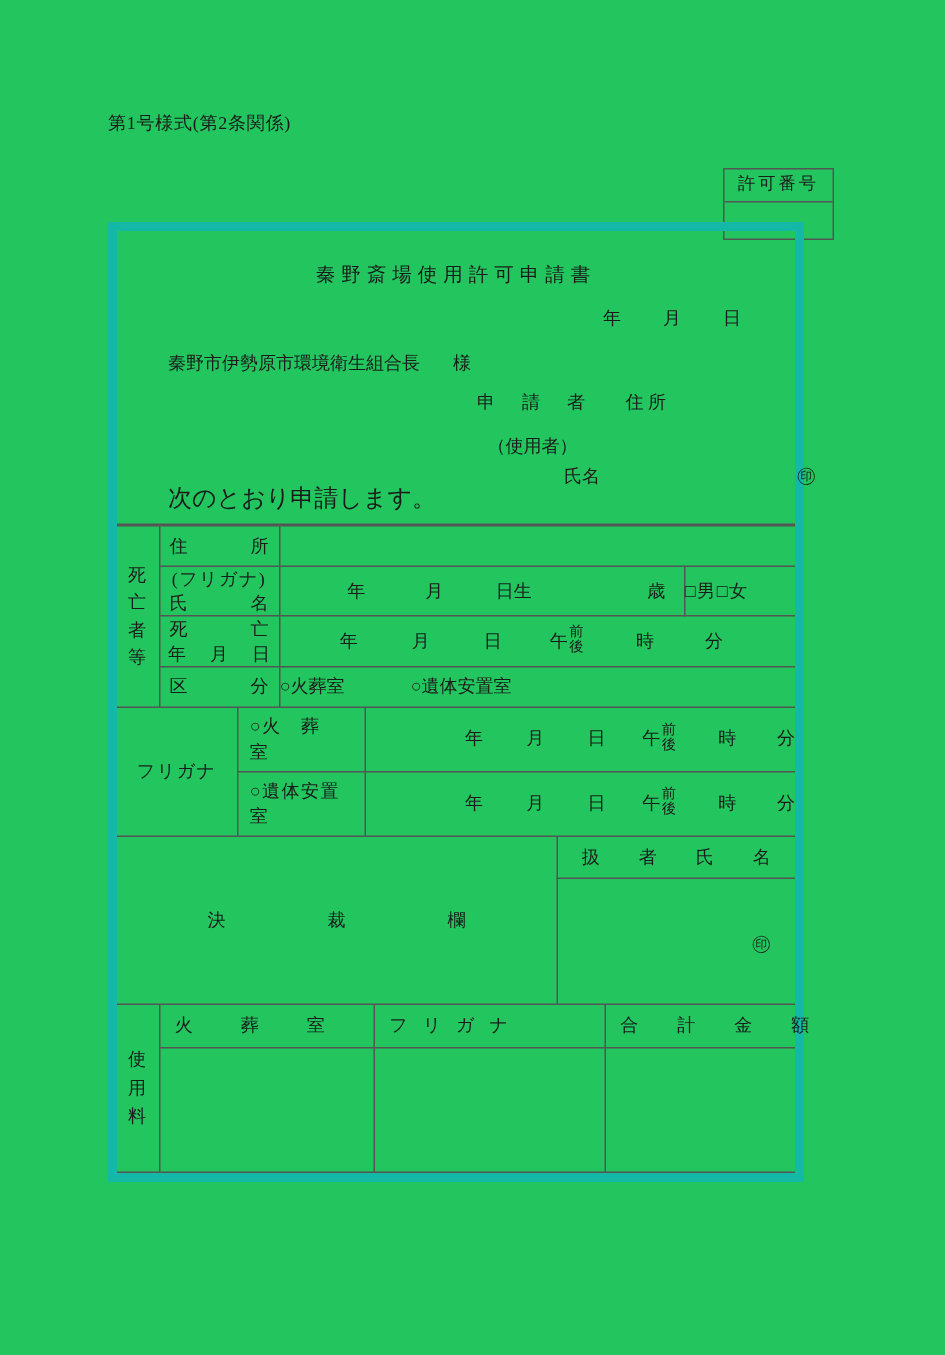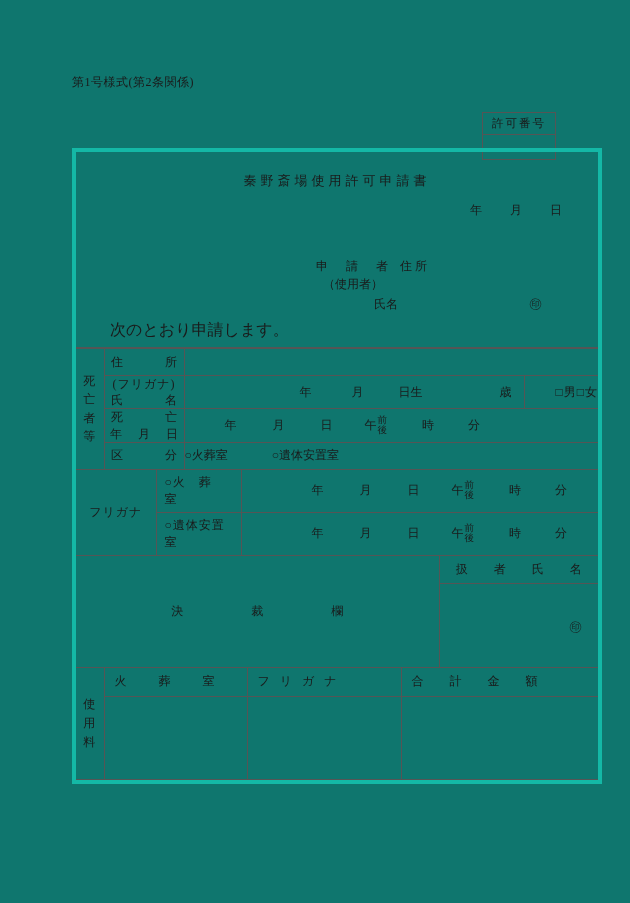--- a/index.html
+++ b/index.html
@@ -11,21 +11,21 @@
     width: 630px;
     height: 903px;
     font-family: "Liberation Serif", "DejaVu Serif", serif;
     color: #1a1a1a;
     position: relative;
     overflow: hidden;
   }
   .page {
     position: absolute;
     inset: 0;
-    background: #0f766e;
+    background: #22c55e;
   }
 
   
   .form-number {
     position: absolute;
     left: 72px;
     top: 74px;
     font-size: 12px;
     letter-spacing: 0.5px;
     white-space: nowrap;
@@ -49,22 +49,22 @@
     letter-spacing: 2px;
     white-space: nowrap;
   }
   .permit-body { height: 24px; }
 
   
   .frame {
     position: absolute;
     left: 72px;
     top: 148px;
-    width: 530px;
-    border: 4px solid #14b8a6;
+    width: 464px;
+    border: 6px solid #14b8a6;
     box-sizing: border-box;
   }
 
   
   .head-region {
     position: relative;
     height: 196px;
     border-bottom: 1px solid #555;
     box-sizing: border-box;
   }
@@ -96,22 +96,22 @@
   .addressee .sama { margin-left: 22px; }
 
   .applicant {
     position: absolute;
     top: 106px;
     left: 240px;
     font-size: 12px;
     white-space: nowrap;
   }
   .applicant .row1 { letter-spacing: 3px; }
-  .applicant .row1 .lbl { margin-right: 9px; font-family: Liberation Mono, monospace; }
-  .applicant .row2 { margin-top: 1px; padding-left: 7px; letter-spacing: 0px; font-family: Liberation Mono, monospace; }
+  .applicant .row1 .lbl { margin-right: 24px; font-family: Liberation Mono, monospace; }
+  .applicant .row2 { margin-top: 12px; padding-left: 7px; letter-spacing: 0px; font-family: Liberation Mono, monospace; }
   .applicant .row3 { margin-top: 3px; padding-left: 58px; position: relative; }
   .seal-inline {
     position: absolute;
     left: 213px;
     top: -1px;
     font-size: 13px;
   }
   .statement {
     position: absolute;
     top: 168px;
@@ -168,21 +168,21 @@
     display: inline-flex;
     flex-direction: column;
     line-height: 1.0;
     font-size: 9.5px;
     vertical-align: middle;
     margin: 0 1px;
     position: relative;
     top: 0px;
   }
   .gender {
-    text-align: right;
+    text-align: left;
     font-size: 12px;
     letter-spacing: 1px;
     white-space: nowrap;
     margin-left: 32px;
   }
   .radios {
     font-size: 12px;
     white-space: nowrap;
     padding-left: 12px;
   }
@@ -246,20 +246,23 @@
   <div class="frame">
 
     <div class="head-region">
 
       <div class="doc-title">秦野斎場使用許可申請書</div>
 
       <div class="title-date">
         <span>年</span><span>月</span><span>日</span>
       </div>
 
+      <div class="addressee">
+        <span>秦野市伊勢原市環境衛生組合長</span><span class="sama">様</span>
+      </div>
 
       <div class="applicant">
         <div class="row1">
           <span class="lbl">申　請　者</span><span>住所</span>
         </div>
         <div class="row2">（使用者）</div>
         <div class="row3">
           <span>氏名</span>
           <span class="seal-inline">㊞</span>
         </div>

